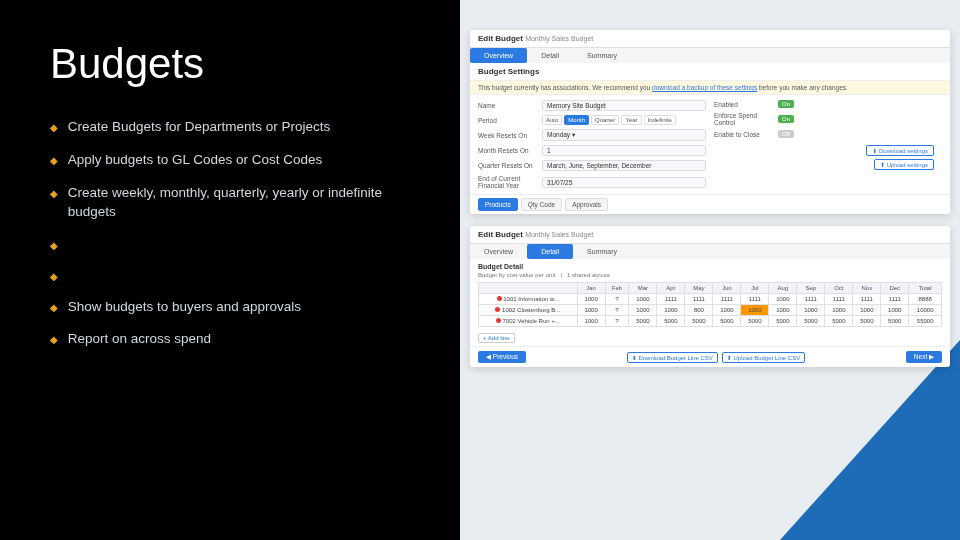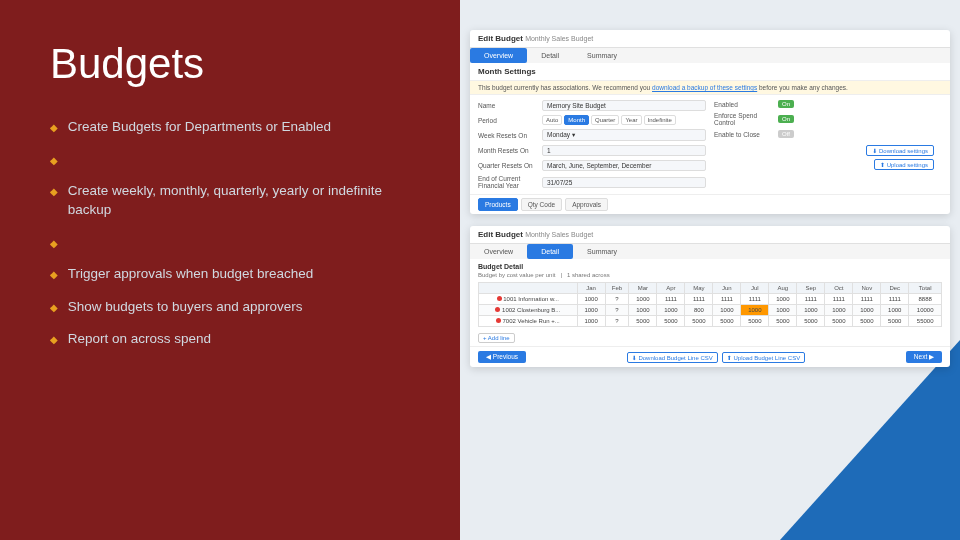--- a/index.html
+++ b/index.html
@@ -9,21 +9,21 @@
       overflow: hidden;
       font-family: 'Segoe UI', Arial, sans-serif;
       background: #2c3e50;
       display: flex;
       position: relative;
     }
 
     .left-panel {
       width: 460px;
       height: 540px;
-      background: #7f1d1d;
+      background: #000000;
       padding: 40px 40px 30px 50px;
       display: flex;
       flex-direction: column;
       justify-content: flex-start;
       position: relative;
       z-index: 2;
     }
 
     .page-title {
       font-size: 42px;
@@ -388,39 +388,39 @@
     }
   </style>
 </head>
 <body>
 
 <div class="left-panel">
   <h1 class="page-title">Budgets</h1>
   <ul class="bullet-list">
   <li class="bullet-item">
         <span class="bullet-diamond">◆</span>
-        <span>Create Budgets for Departments or Enabled</span>
+        <span>Create Budgets for Departments or Projects</span>
+      </li>
+      <li class="bullet-item">
+        <span class="bullet-diamond">◆</span>
+        <span>Apply budgets to GL Codes or Cost Codes</span>
+      </li>
+      <li class="bullet-item">
+        <span class="bullet-diamond">◆</span>
+        <span>Create weekly, monthly, quarterly, yearly or indefinite budgets</span>
       </li>
       <li class="bullet-item">
         <span class="bullet-diamond">◆</span>
       </li>
       <li class="bullet-item">
         <span class="bullet-diamond">◆</span>
-        <span>Create weekly, monthly, quarterly, yearly or indefinite backup</span>
       </li>
       <li class="bullet-item">
         <span class="bullet-diamond">◆</span>
-      </li>
-      <li class="bullet-item">
-        <span class="bullet-diamond">◆</span>
-        <span>Trigger approvals when budget breached</span>
-      </li>
-      <li class="bullet-item">
-        <span class="bullet-diamond">◆</span>
-        <span>Show budgets to buyers and approvers</span>
+        <span>Show budgets to buyers and approvals</span>
       </li>
       <li class="bullet-item">
         <span class="bullet-diamond">◆</span>
         <span>Report on across spend</span>
       </li>
     </ul>
 </div>
 
 <div class="right-panel">
   <div class="right-bg"></div>
@@ -430,21 +430,21 @@
     <div class="budget-card">
       <div class="budget-card-header">
         <strong>Edit Budget</strong>
         <span> Monthly Sales Budget</span>
       </div>
       <div class="budget-tabs">
         <div class="budget-tab active">Overview</div>
         <div class="budget-tab">Detail</div>
         <div class="budget-tab">Summary</div>
       </div>
-      <div class="budget-section-title">Month Settings</div>
+      <div class="budget-section-title">Budget Settings</div>
       <div class="budget-notice">
         This budget currently has associations. We recommend you <a>download a backup of these settings</a> before you make any changes.
       </div>
       <div class="budget-fields">
         <div class="budget-left-fields">
           <div class="field-row">
             <span class="field-label">Name</span>
             <span class="field-value">Memory Site Budget</span>
           </div>
           <div class="field-row">

